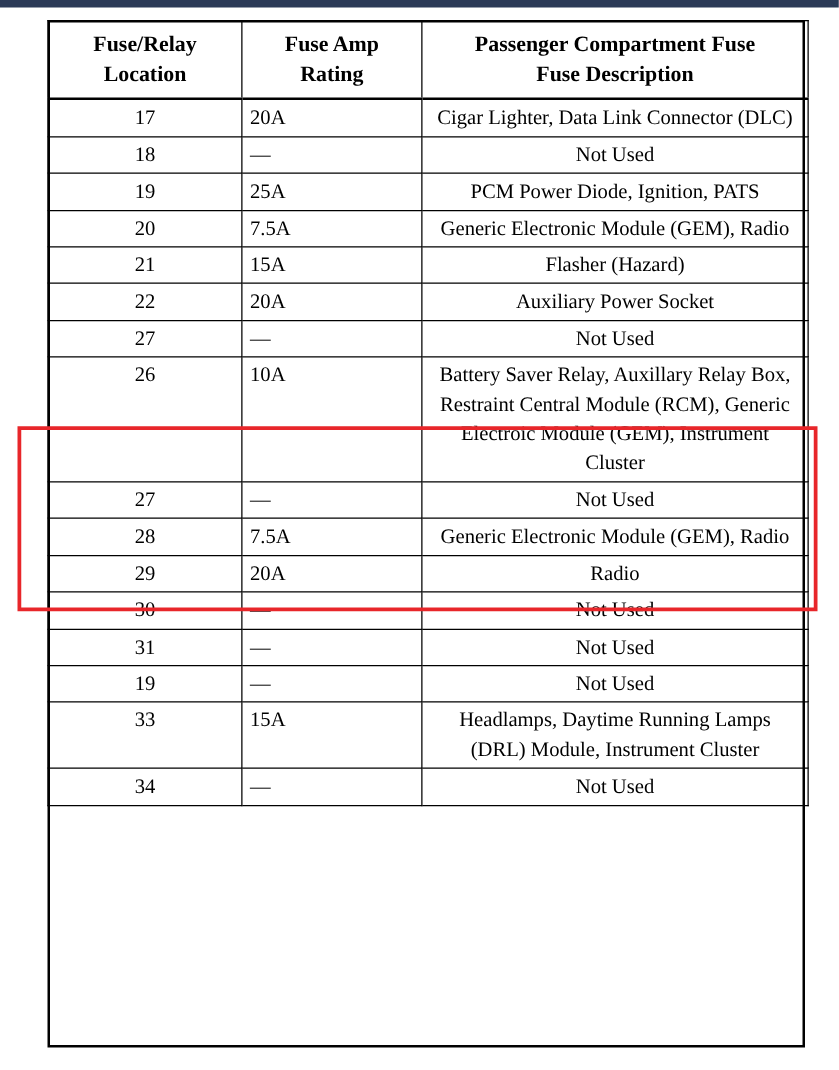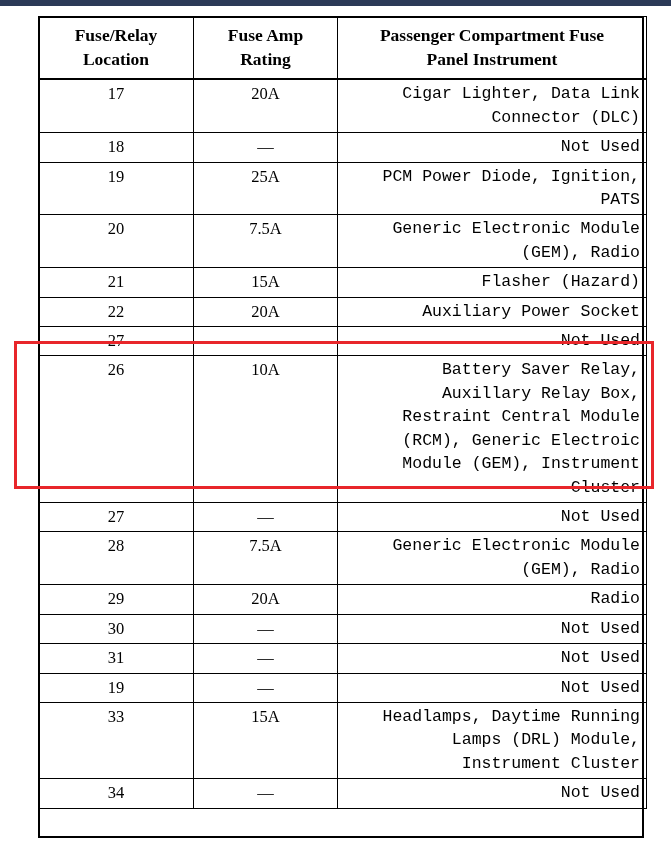--- a/index.html
+++ b/index.html
@@ -62,27 +62,26 @@
     border-right: 1px solid #000;
   }
   col.c1 { width: 155px; }
   col.c2 { width: 144px; }
   col.c3 { width: 309px; }
   td.loc {
     text-align: center;
     font-size: 16.5px;
   }
   td.amp {
+    text-align: left;
+    font-size: 16.5px;
+  }
+  td.desc {
     text-align: center;
-    font-size: 16.5px;
-  }
-  td.desc {
-    text-align: right;
     padding-left: 7px;
-    font-family: Liberation Mono, monospace;
   }
   .outer-border {
     position: absolute;
     top: 16px;
     left: 38px;
     width: 606px;
     height: 822px;
     border: 2px solid #000;
     box-sizing: border-box;
     pointer-events: none;
@@ -118,21 +117,21 @@
           <th>
             <div>Fuse/Relay</div>
             <div>Location</div>
           </th>
           <th>
             <div>Fuse Amp</div>
             <div>Rating</div>
           </th>
           <th>
             <div>Passenger Compartment Fuse</div>
-            <div>Panel Instrument</div>
+            <div>Fuse Description</div>
           </th>
         </tr>
       </thead>
       <tbody>
         <tr>
           <td class="loc">17</td>
           <td class="amp">20A</td>
           <td class="desc">Cigar Lighter, Data Link Connector (DLC)</td>
         </tr>
         <tr>

